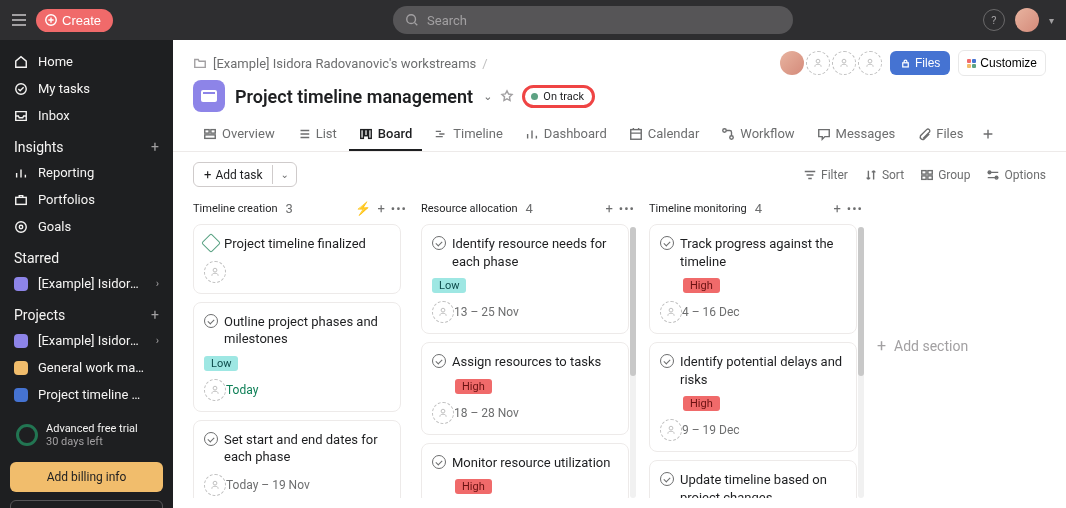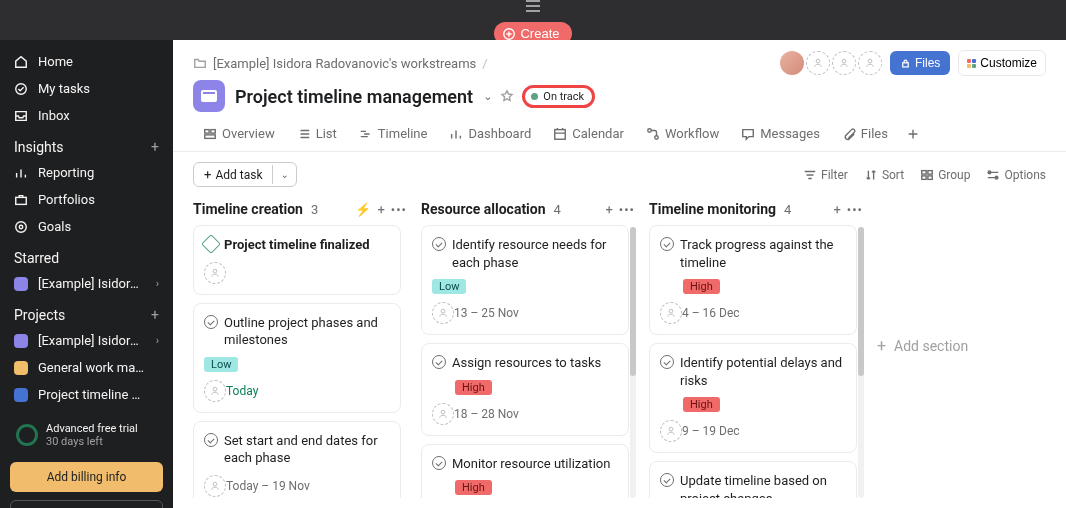--- a/index.html
+++ b/index.html
@@ -1,17 +1,17 @@
 <!DOCTYPE html>
 <html><head>
 <meta charset="utf-8">
 <style>
 * { box-sizing: border-box; margin: 0; padding: 0; }
 body { font-family: -apple-system, BlinkMacSystemFont, "Segoe UI", Roboto, Helvetica, Arial, sans-serif; font-size: 13px; color: #1e1f21; background: #fff; overflow: hidden; width: 1066px; height: 508px; }
-.topbar { height: 40px; background: #2e2e30; display: flex; align-items: center; padding: 0 12px; gap: 10px; flex-direction: column; }
+.topbar { height: 40px; background: #2e2e30; display: flex; align-items: center; padding: 0 12px; gap: 10px; }
 .hamburger { color: #a2a0a2; cursor: pointer; display:flex; flex-direction:column; gap:3px; }
 .hamburger span{ width:14px; height:2px; background:#a2a0a2; display:block; }
 .create-btn { background: #f06a6a; color:#fff; border:none; border-radius:14px; padding: 4px 12px 4px 8px; font-size:13px; font-weight:500; display:flex; align-items:center; gap:4px; cursor:pointer; }
 .searchwrap { flex:0 0 400px; margin-left:270px; }
 .searchbox { background:#565557; border-radius:16px; height:28px; display:flex; align-items:center; padding:0 12px; color:#a2a0a2; gap:8px; }
 .topbar-right { margin-left:auto; display:flex; align-items:center; gap:10px; }
 .helpcircle { width:22px; height:22px; border:1px solid #6a696a; border-radius:50%; color:#a2a0a2; display:flex; align-items:center; justify-content:center; font-size:11px; }
 .avatar { width:24px; height:24px; border-radius:50%; background:linear-gradient(135deg,#e8b4a0,#d48a7a); }
 .topbar .dd { color:#a2a0a2; font-size:10px; }
 
@@ -69,36 +69,36 @@
 .toolbar{ padding:10px 20px; display:flex; align-items:center; justify-content:space-between; }
 .addtask{ border:1px solid #cfcbcb; border-radius:6px; display:flex; align-items:center; }
 .addtask .main-b{padding:4px 10px;display:flex;align-items:center;gap:4px;font-size:12px;cursor:pointer;}
 .addtask .dd-b{border-left:1px solid #cfcbcb;padding:4px 7px;font-size:10px;color:#6d6e6f;cursor:pointer;}
 .viewopts{display:flex;gap:16px;color:#6d6e6f;font-size:12px;}
 .viewopts .opt{display:flex;align-items:center;gap:4px;cursor:pointer;}
 
 .board{ flex:1; overflow-x:auto; overflow-y:hidden; padding:0 20px 10px; display:flex; gap:14px; background:#fff; }
 .col{ width:214px; flex-shrink:0; display:flex; flex-direction:column; position:relative; }
 .col-h{ display:flex; align-items:center; gap:8px; padding:4px 0 8px; color:#1e1f21; }
-.col-h .name{font-weight:700;font-size:14px;}
+.col-h .name{font-weight:400;font-size:11px;}
 .col-h .cnt{color:#6d6e6f;font-size:13px;}
 .col-h .acts{margin-left:auto;display:flex;gap:6px;color:#6d6e6f;align-items:center;}
 .bolt{color:#f2a100;}
 .col-scroll{ overflow-y:auto; display:flex; flex-direction:column; gap:8px; padding-right:6px; }
 .col-scrollbar{position:absolute;right:-1px;top:30px;bottom:0;width:6px;background:#f1f1f1;border-radius:3px;}
 .col-scrollbar span{position:absolute;left:0;right:0;top:0;height:55%;background:#c8c8c8;border-radius:3px;}
 
 .card{ border:1px solid #edeae9; border-radius:8px; padding:10px; background:#fff; display:flex; flex-direction:column; gap:8px; cursor:pointer; }
 .card .titlewrap{display:flex;gap:6px;align-items:flex-start;}
 .chk{width:14px;height:14px;border:1.2px solid #6d6e6f;border-radius:50%;flex-shrink:0;margin-top:1px;position:relative;}
 .chk::after{content:"";position:absolute;left:3px;top:4px;width:5px;height:3px;border-left:1.2px solid #6d6e6f;border-bottom:1.2px solid #6d6e6f;transform:rotate(-45deg);}
 .chk.milestone{border-radius:2px;transform:rotate(45deg);border-color:#58a182;}
 .chk.milestone::after{display:none;}
 .card .title{font-size:13px;line-height:1.35;}
-.card .title.bold{font-weight:700;}
+.card .title.bold{font-weight:400;}
 .pill{font-size:11px;padding:1px 7px;border-radius:3px;display:inline-block;width:fit-content;}
 .pill.low{background:#9ee7e3;color:#0d4b4b;}
 .pill.high{background:#f06a6a;color:#6b1212;margin-left:23px;}
 .meta{display:flex;align-items:center;color:#6d6e6f;font-size:12px;}
 .assignee{width:22px;height:22px;border:1px dashed #c0c0c0;border-radius:50%;display:flex;align-items:center;justify-content:center;color:#c0c0c0;}
 .date.today{color:#0d7f56;}
 
 .addsection{ color:#a2a0a2; font-size:14px; display:flex; align-items:center; gap:8px; padding:4px 0 8px; cursor:pointer; }
 
 svg{display:block;}
@@ -313,20 +313,28 @@
             <rect x="2" y="9" width="12" height="4"></rect>
           </svg>
           <span>Overview</span>
         </div>
       <div class="tab">
           <svg class="ico" viewBox="0 0 16 16">
             <path d="M4 4h10M4 8h10M4 12h10M2 4h0M2 8h0M2 12h0"></path>
           </svg>
           <span>List</span>
         </div>
+      <div class="tab active">
+          <svg class="ico" viewBox="0 0 16 16" style="stroke:#1e1f21">
+            <rect x="2" y="3" width="3" height="10"></rect>
+            <rect x="6.5" y="3" width="3" height="7"></rect>
+            <rect x="11" y="3" width="3" height="10"></rect>
+          </svg>
+          <span>Board</span>
+        </div>
       <div class="tab">
           <svg class="ico" viewBox="0 0 16 16">
             <path d="M2 5h6M6 8h6M2 11h8"></path>
           </svg>
           <span>Timeline</span>
         </div>
       <div class="tab">
           <svg class="ico" viewBox="0 0 16 16">
             <path d="M3 13V8m5 5V4m5 9v-3"></path>
           </svg>

